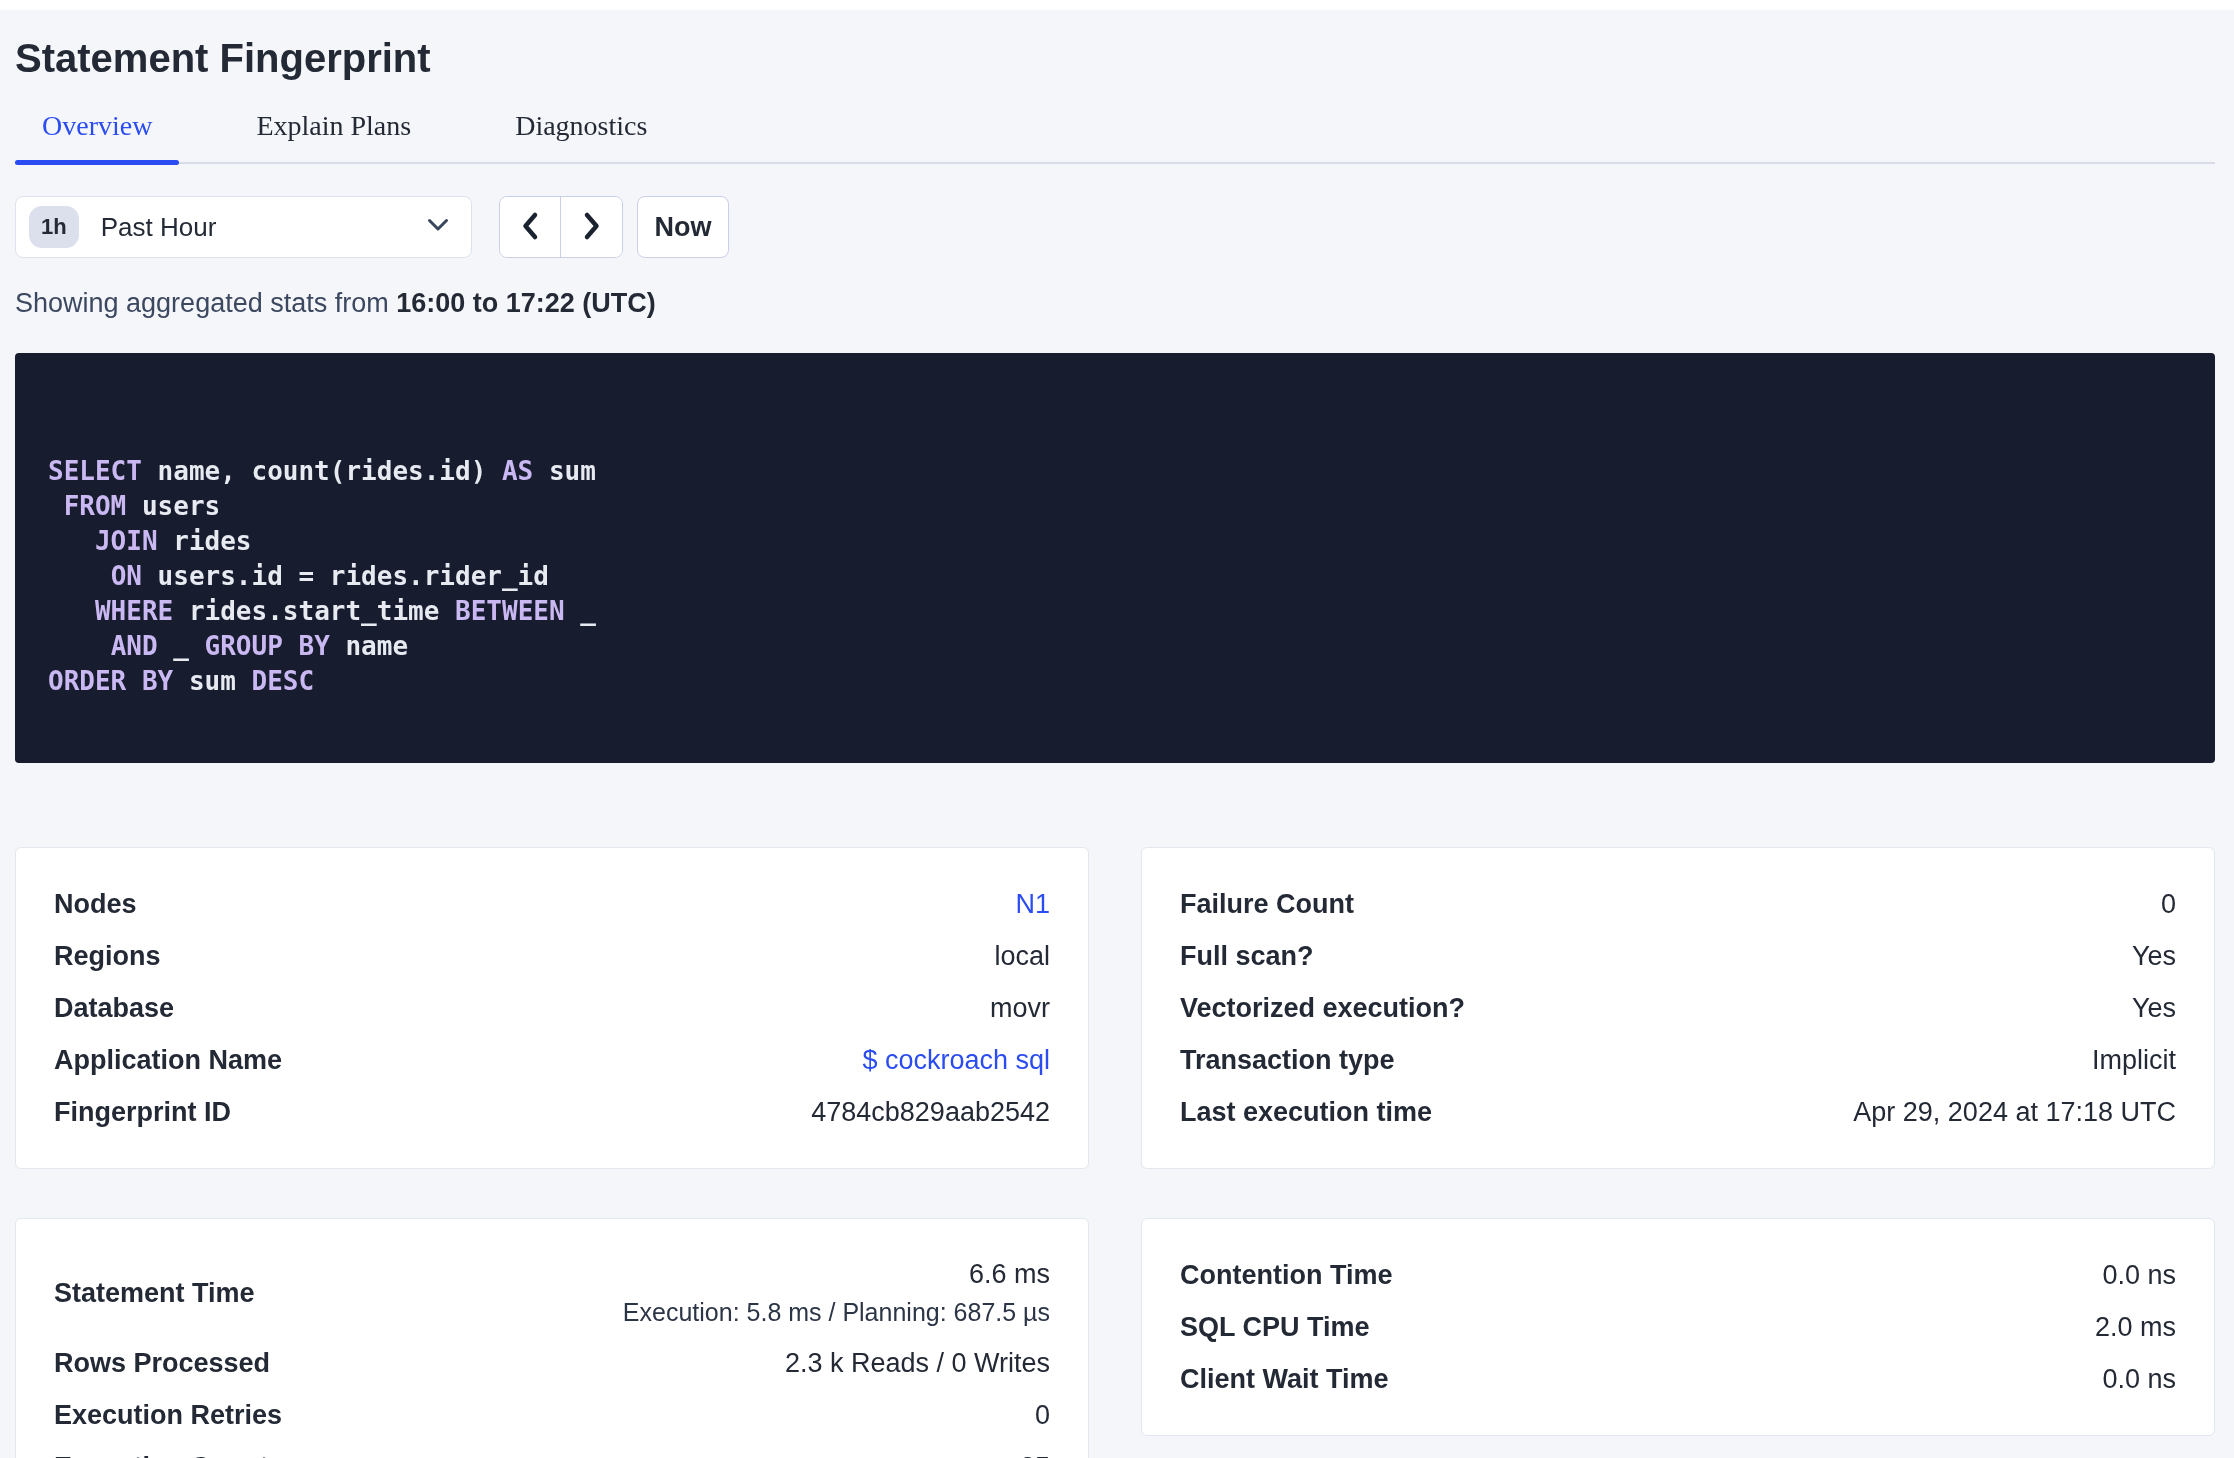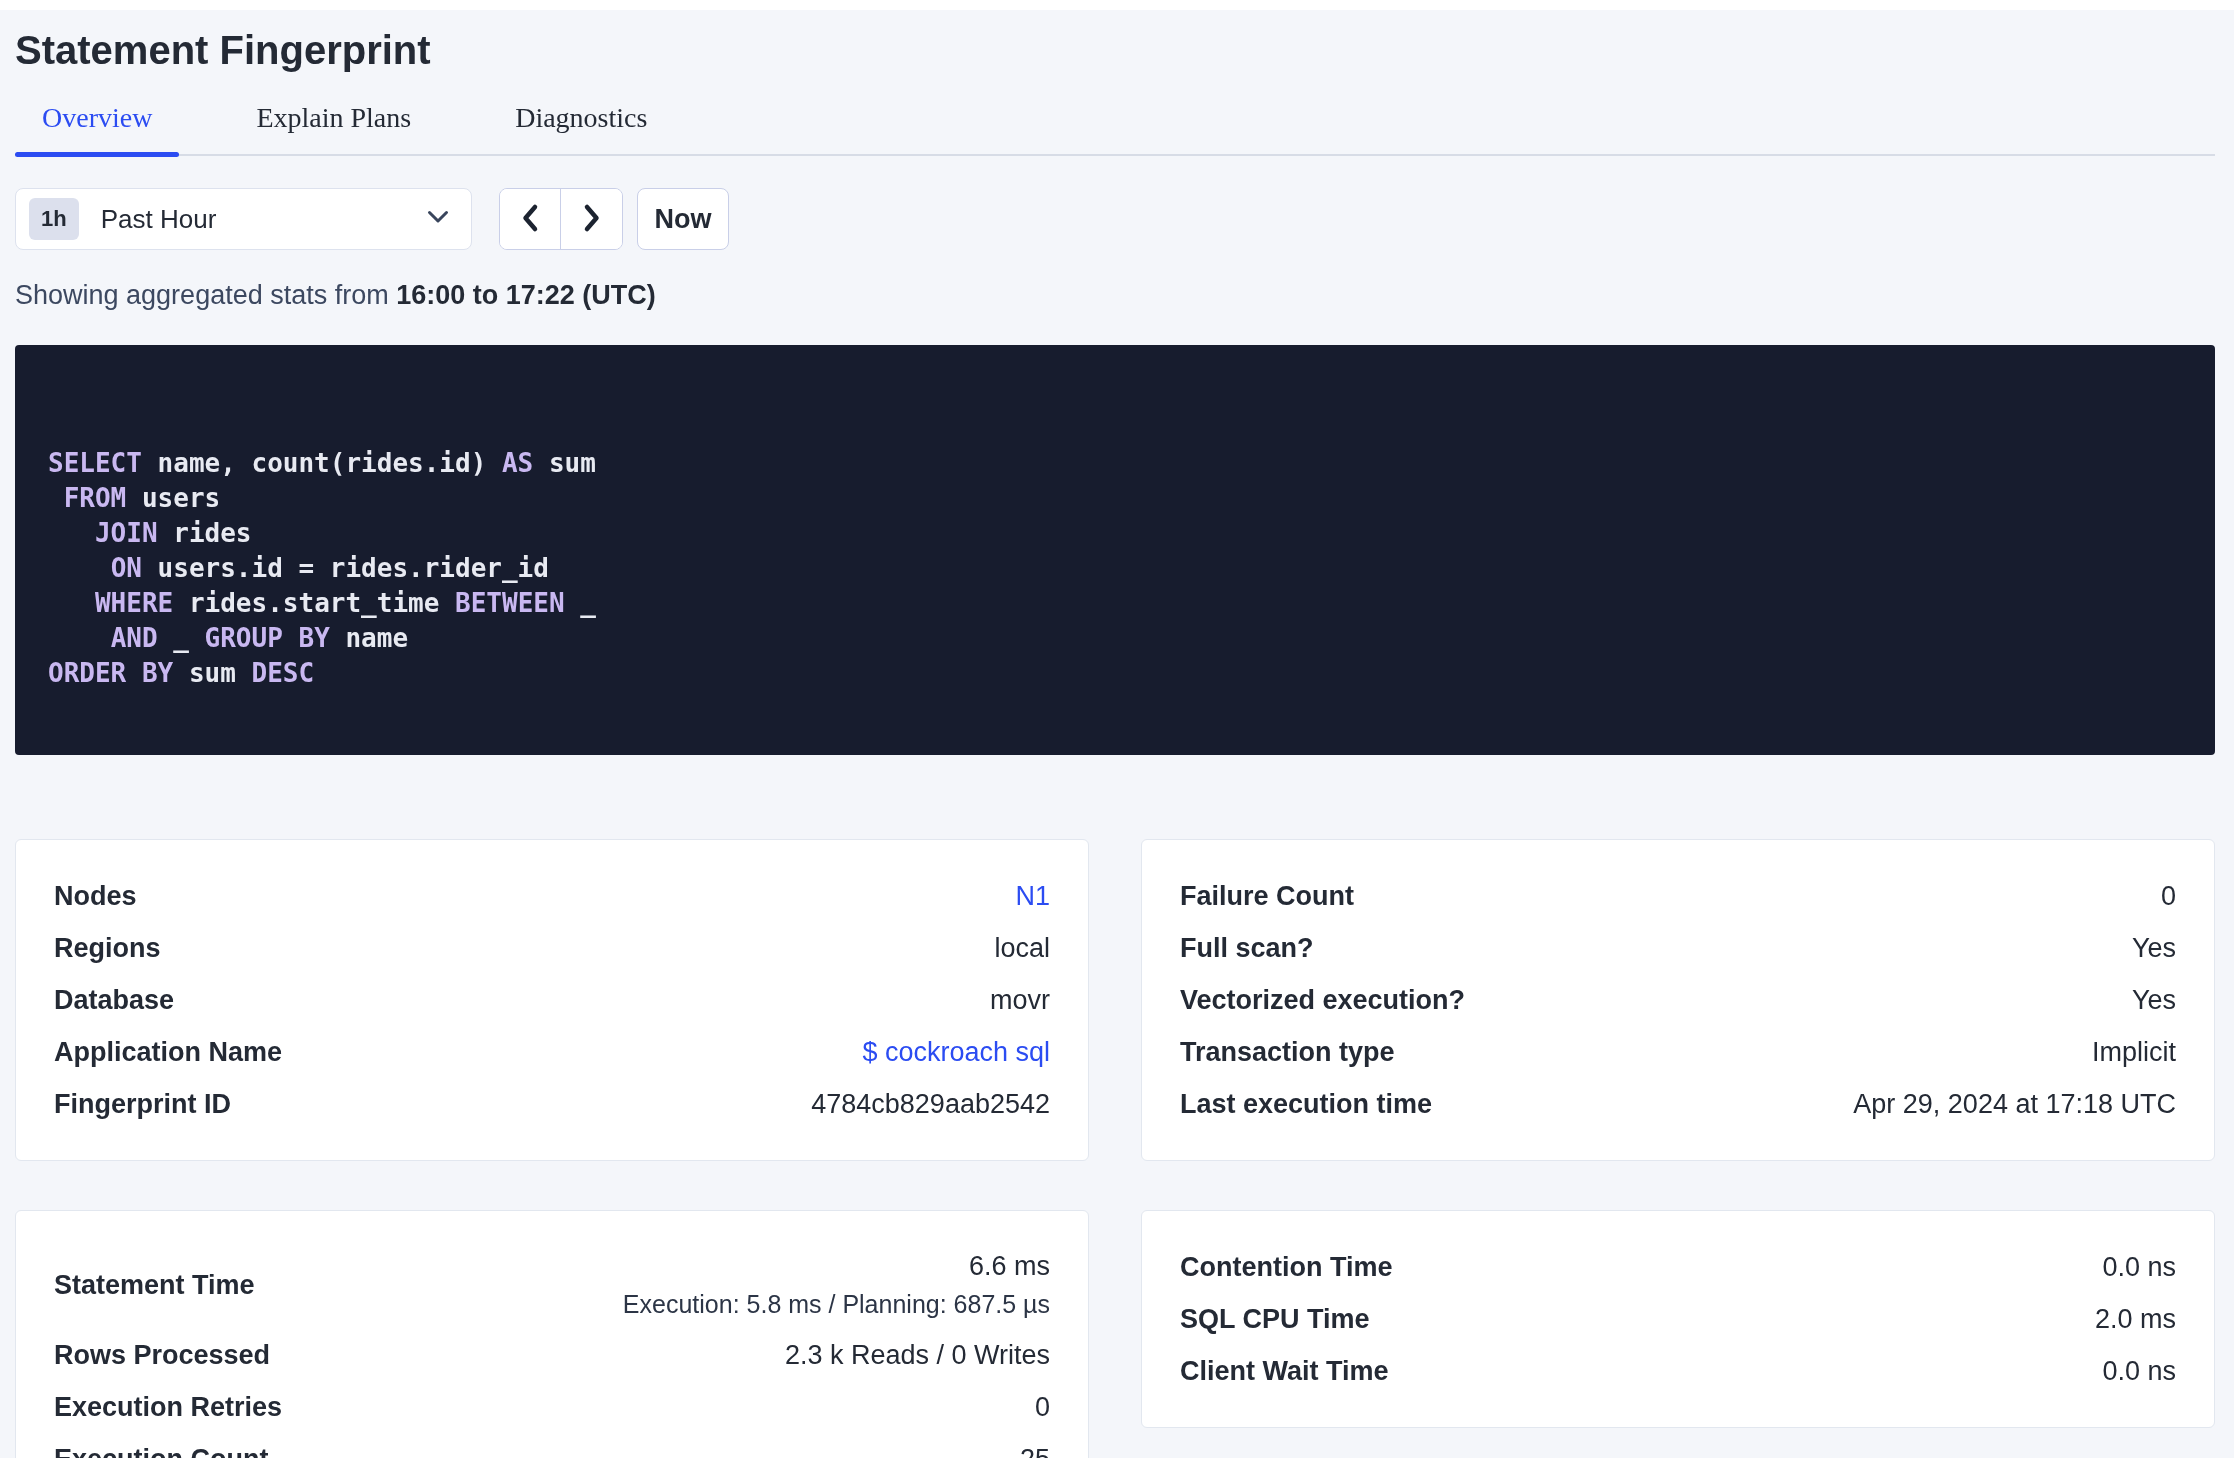--- a/index.html
+++ b/index.html
@@ -8,21 +8,21 @@
     background:#f4f6fa;
     font-family:"Liberation Sans", sans-serif;
     color:#242a35;
     overflow:hidden;
   }
   .top-strip { height:10px; background:#ffffff; }
   .content { padding:0 19px 0 15px; }
 
   
   .page-title {
-    margin-top:18px;
+    margin-top:26px;
     font-size:40px;
     font-weight:700;
     line-height:1.1;
     color:#242a35;
   }
 
   
   .tabbar {
     margin-top:30px;
     display:flex;
@@ -59,21 +59,21 @@
     padding:0 22px 0 13px;
     cursor:pointer;
   }
   .badge-1h {
     background:#dce0ed;
     color:#242a35;
     font-weight:700;
     font-size:22px;
     line-height:1;
     padding:10px 12px;
-    border-radius:6px;
+    border-radius:13px;
     margin-right:22px;
   }
   .picker-label { font-size:26px; color:#242a35; flex:1; }
   .arrow-group {
     margin-left:27px;
     display:flex;
     height:62px;
     background:#fff;
     border:1px solid #c9cfe8;
     border-radius:8px;

